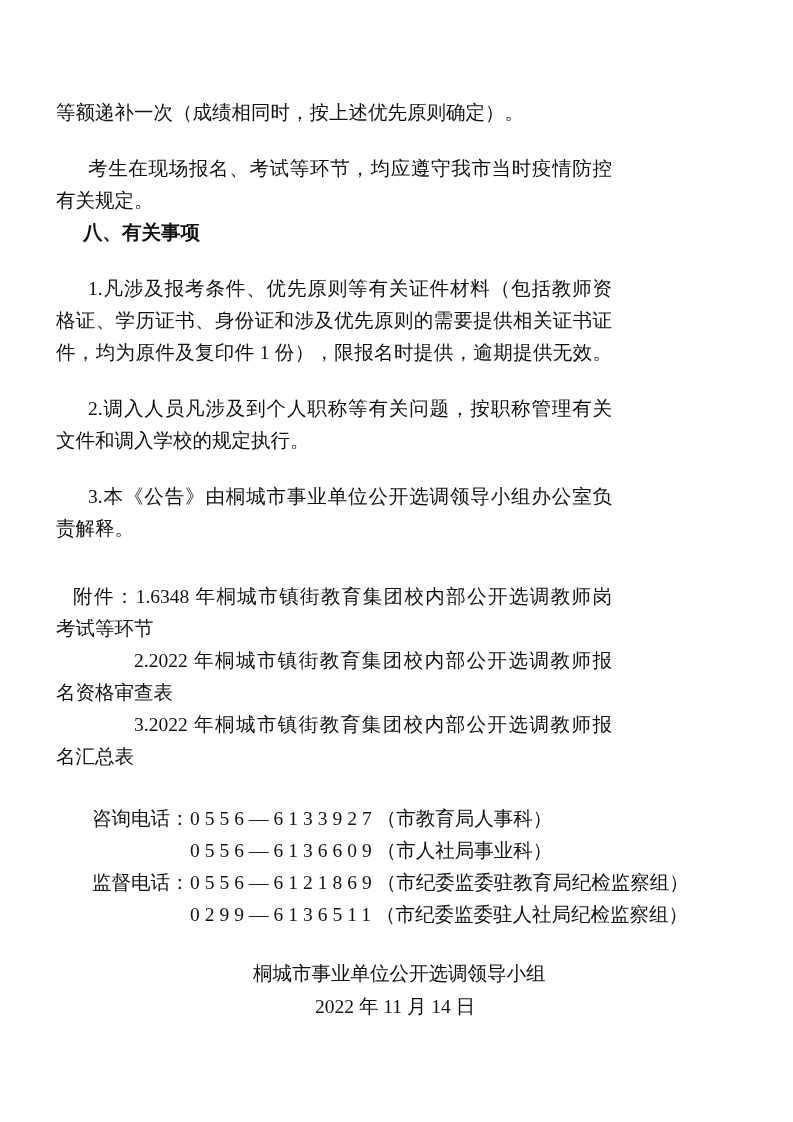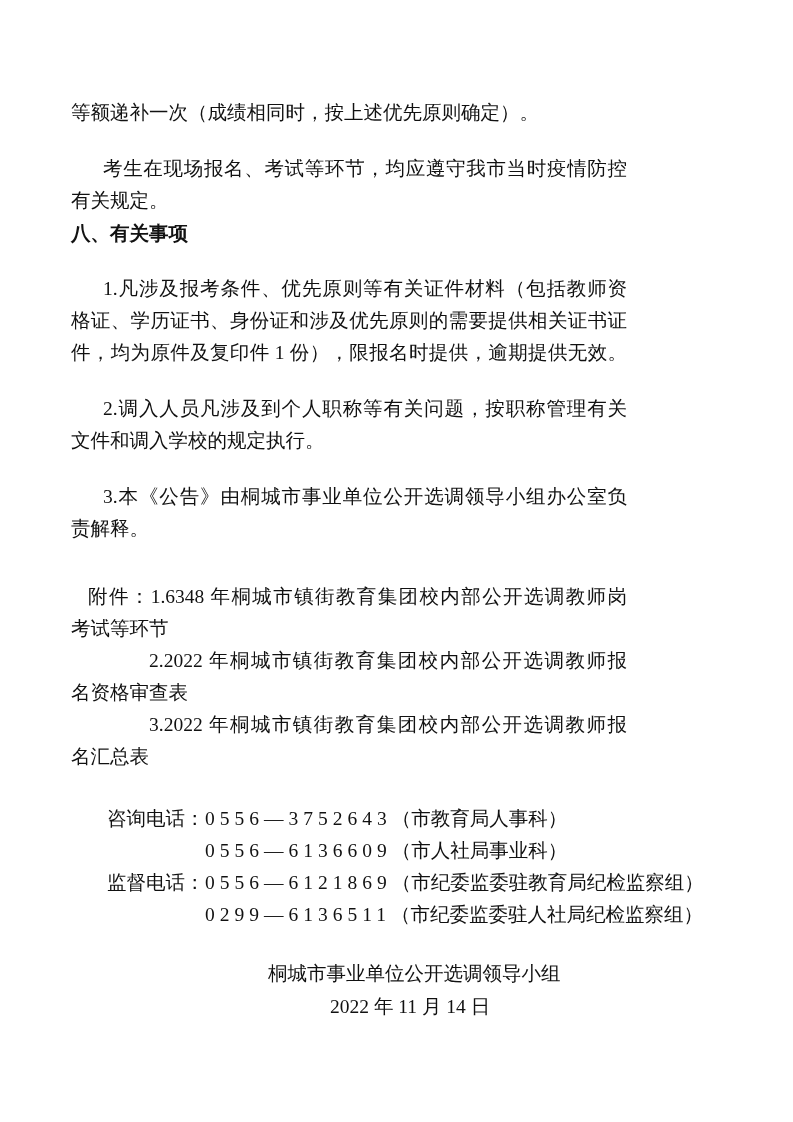--- a/index.html
+++ b/index.html
@@ -6,30 +6,31 @@
   body {
     width: 793px; height: 1122px;
     background: #ffffff;
     font-family: "Liberation Serif", "DejaVu Serif", serif;
   }
   .page {
     box-sizing: border-box;
     width: 793px; height: 1122px;
     background: #ffffff;
     color: #111111;
-    padding: 97px 116px 0 71px;
+    padding: 97px 116px 0 56px;
     font-size: 19.5px;
     line-height: 32px;
     overflow: hidden;
   }
   .line { width: 556px; box-sizing: border-box; }
   .fill { text-align: justify; text-align-last: justify; }
   .head {
     font-weight: 700;
-    font-family: Liberation Sans, sans-serif;
+    font-family: Liberation Serif, serif;
+    margin-left: 27px;
   }
   .ind-para { padding-left: 32px; margin-top: 24px; }
   .ind-attach-first { padding-left: 17px; }
   .ind-attach-item { padding-left: 78px; }
   .gap-a { height: 36px; }
   .gap-b { height: 30px; }
   .gap-c { height: 27px; }
   .contact-row { padding-left: 36px; white-space: nowrap; width: auto; }
   .contact-label { display: inline-block; width: 98px; }
   .phone-number { letter-spacing: 5px; }
@@ -58,21 +59,21 @@
 
   <div class="line ind-attach-first fill">附件：1.6348 年桐城市镇街教育集团校内部公开选调教师岗</div>
   <div class="line">考试等环节</div>
   <div class="line ind-attach-item fill">2.2022 年桐城市镇街教育集团校内部公开选调教师报</div>
   <div class="line">名资格审查表</div>
   <div class="line ind-attach-item fill">3.2022 年桐城市镇街教育集团校内部公开选调教师报</div>
   <div class="line">名汇总表</div>
 
   <div class="gap-b"></div>
 
-  <div class="line contact-row"><span class="contact-label">咨询电话：</span><span class="phone-number">0556—3752643</span><span class="contact-org">（市教育局人事科）</span></div>
+  <div class="line contact-row"><span class="contact-label">咨询电话：</span><span class="phone-number">0556—6133927</span><span class="contact-org">（市教育局人事科）</span></div>
   <div class="line contact-row"><span class="contact-label"></span><span class="phone-number">0556—6136609</span><span class="contact-org">（市人社局事业科）</span></div>
   <div class="line contact-row"><span class="contact-label">监督电话：</span><span class="phone-number">0556—6121869</span><span class="contact-org">（市纪委监委驻教育局纪检监察组）</span></div>
   <div class="line contact-row"><span class="contact-label"></span><span class="phone-number">0299—6136511</span><span class="contact-org">（市纪委监委驻人社局纪检监察组）</span></div>
 
   <div class="gap-c"></div>
 
   <div class="line sig-org">桐城市事业单位公开选调领导小组</div>
   <div class="line sig-date">2022 年 11 月 14 日</div>
 
 </div>

